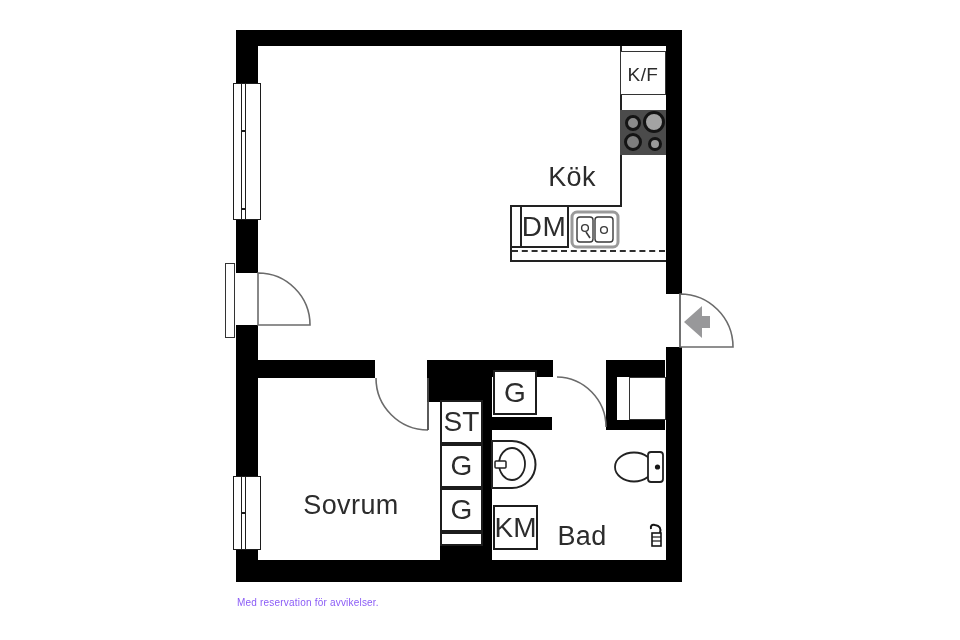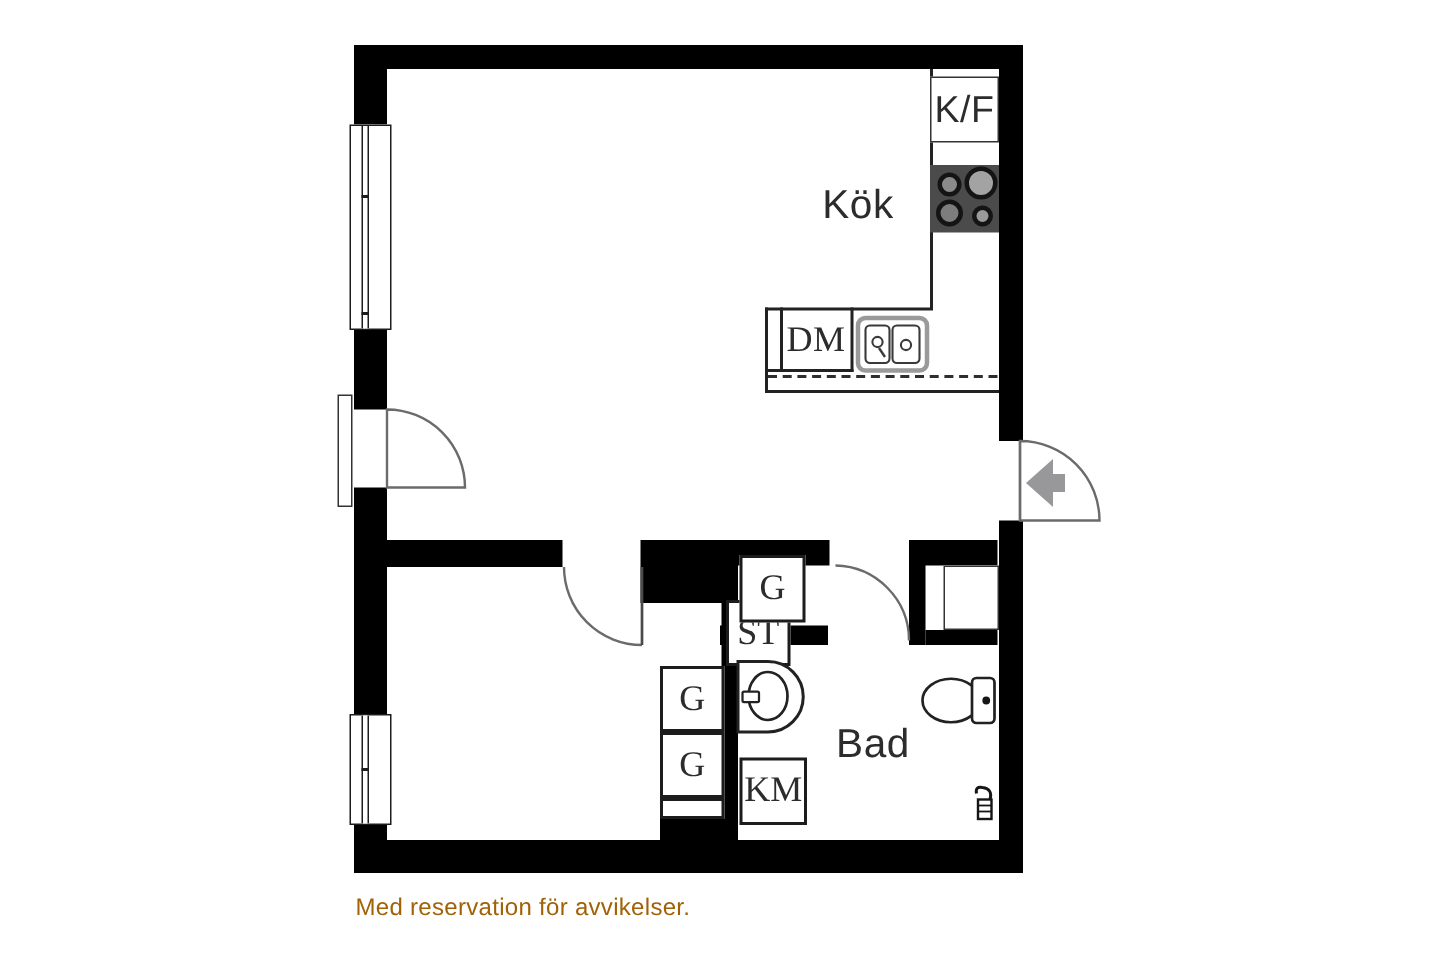--- a/index.html
+++ b/index.html
@@ -7,31 +7,31 @@
     position:relative;width:960px;height:640px;background:#ffffff;overflow:hidden;
     font-family:"Liberation Sans", sans-serif;color:#2c2c2c;
   }
   .wall{position:absolute;background:#000;}
   .line{position:absolute;background:#222;}
   .box{position:absolute;background:#fff;border:2px solid #1c1c1c;box-sizing:border-box;
        display:flex;align-items:center;justify-content:center;}
   .thinbox{position:absolute;background:#fff;border:1.5px solid #333;box-sizing:border-box;}
   .label{position:absolute;transform:translate(-50%,-50%);white-space:nowrap;
          color:#2c2c2c;letter-spacing:.4px;line-height:1;}
-  .room-label{font-size:27px;}
-  .small-label{font-size:24px;font-family:Liberation Serif, serif;}
-  .kf-label{font-size:25px;}
+  .room-label{font-size:27px;margin-top:40px;}
+  .small-label{font-size:28px;}
+  .kf-label{font-size:19px;}
   .win{position:absolute;background:#fff;border:1.5px solid #1c1c1c;box-sizing:border-box;}
   .win-inner{position:absolute;background:#fff;border-left:1.5px solid #1c1c1c;border-right:1.5px solid #1c1c1c;box-sizing:border-box;}
   .tick{position:absolute;background:#1c1c1c;}
   .stove{position:absolute;background:#4b4b4b;}
   .burner{position:absolute;border-radius:50%;border:3px solid #141414;box-sizing:border-box;}
   .dash{position:absolute;border-top:2px dashed #2e2e2e;}
   svg.overlay{position:absolute;left:0;top:0;pointer-events:none;}
-  .footer-text{position:absolute;font-size:16px;color:#a16207;letter-spacing:.2px;}
+  .footer-text{position:absolute;font-size:10px;color:#8b5cf6;letter-spacing:.2px;}
 </style>
 </head>
 <body>
 
 <div id="canvas">
 
   <div class="wall" style="left:236px;top:30px;width:446px;height:16px;"></div>
   <div class="wall" style="left:236px;top:30px;width:22px;height:53px;"></div>
   <div class="wall" style="left:236px;top:220px;width:22px;height:53px;"></div>
   <div class="wall" style="left:236px;top:325px;width:22px;height:151px;"></div>
@@ -72,21 +72,21 @@
   </div>
 
   <div class="line" style="left:510px;top:205px;width:112px;height:2px;"></div>
   <div class="line" style="left:510px;top:205px;width:2px;height:57px;"></div>
   <div class="line" style="left:510px;top:260px;width:156px;height:2px;"></div>
   <div class="line" style="left:520px;top:205px;width:2px;height:43px;"></div>
   <div class="line" style="left:567px;top:205px;width:2px;height:43px;"></div>
   <div class="line" style="left:510px;top:246px;width:59px;height:2px;"></div>
   <div class="dash" style="left:512px;top:250px;width:153px;"></div>
 
-  <div class="box" style="left:440px;top:400px;width:43px;height:44px;margin-left:44px;">
+  <div class="box" style="left:440px;top:400px;width:43px;height:44px;">
     <span class="small-label">ST</span>
   </div>
   <div class="box" style="left:440px;top:444px;width:43px;height:44px;">
     <span class="small-label">G</span>
   </div>
   <div class="box" style="left:440px;top:488px;width:43px;height:44px;">
     <span class="small-label">G</span>
   </div>
   <div class="box" style="left:440px;top:532px;width:43px;height:14px;"></div>
 
@@ -134,19 +134,20 @@
 
     <g>
       <rect x="652" y="533" width="9" height="13" fill="#ffffff" stroke="#161616" stroke-width="1.6"></rect>
       <path d="M660,533 q2,-7 -5,-8 q-5,-1 -4,4" fill="none" stroke="#161616" stroke-width="2"></path>
       <line x1="652" y1="537" x2="661" y2="537" stroke="#161616" stroke-width="1.2"></line>
       <line x1="652" y1="541" x2="661" y2="541" stroke="#161616" stroke-width="1.2"></line>
     </g>
   </svg>
 
   <div class="label room-label" style="left:572px;top:137px;">Kök</div>
+  <div class="label room-label" style="left:351px;top:465px;">Sovrum</div>
   <div class="label room-label" style="left:582px;top:496px;text-align:right;">Bad</div>
   <div class="label kf-label" style="left:643px;top:74px;">K/F</div>
   <div class="label small-label" style="left:544px;top:227px;">DM</div>
 
   <div class="footer-text" style="left:237px;top:597px;">Med reservation för avvikelser.</div>
 
 </div>
 
 </body></html>

